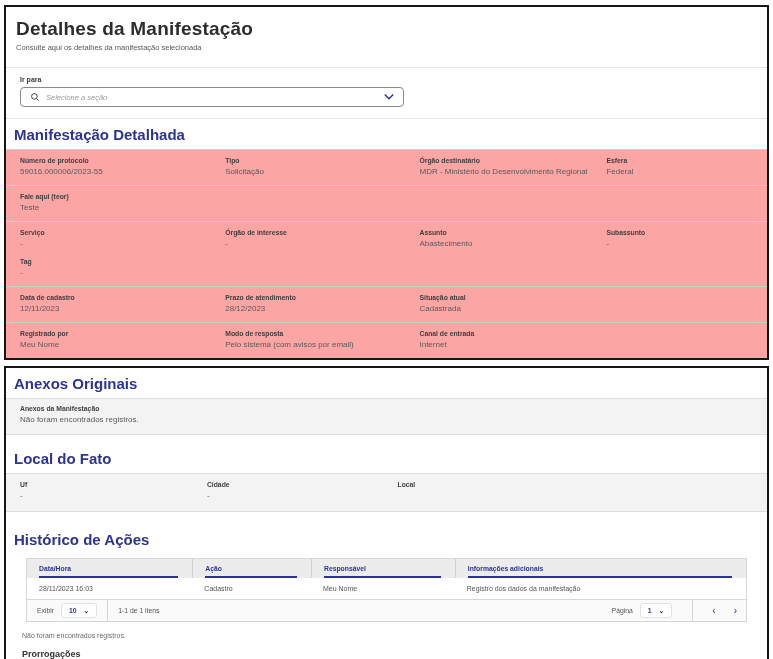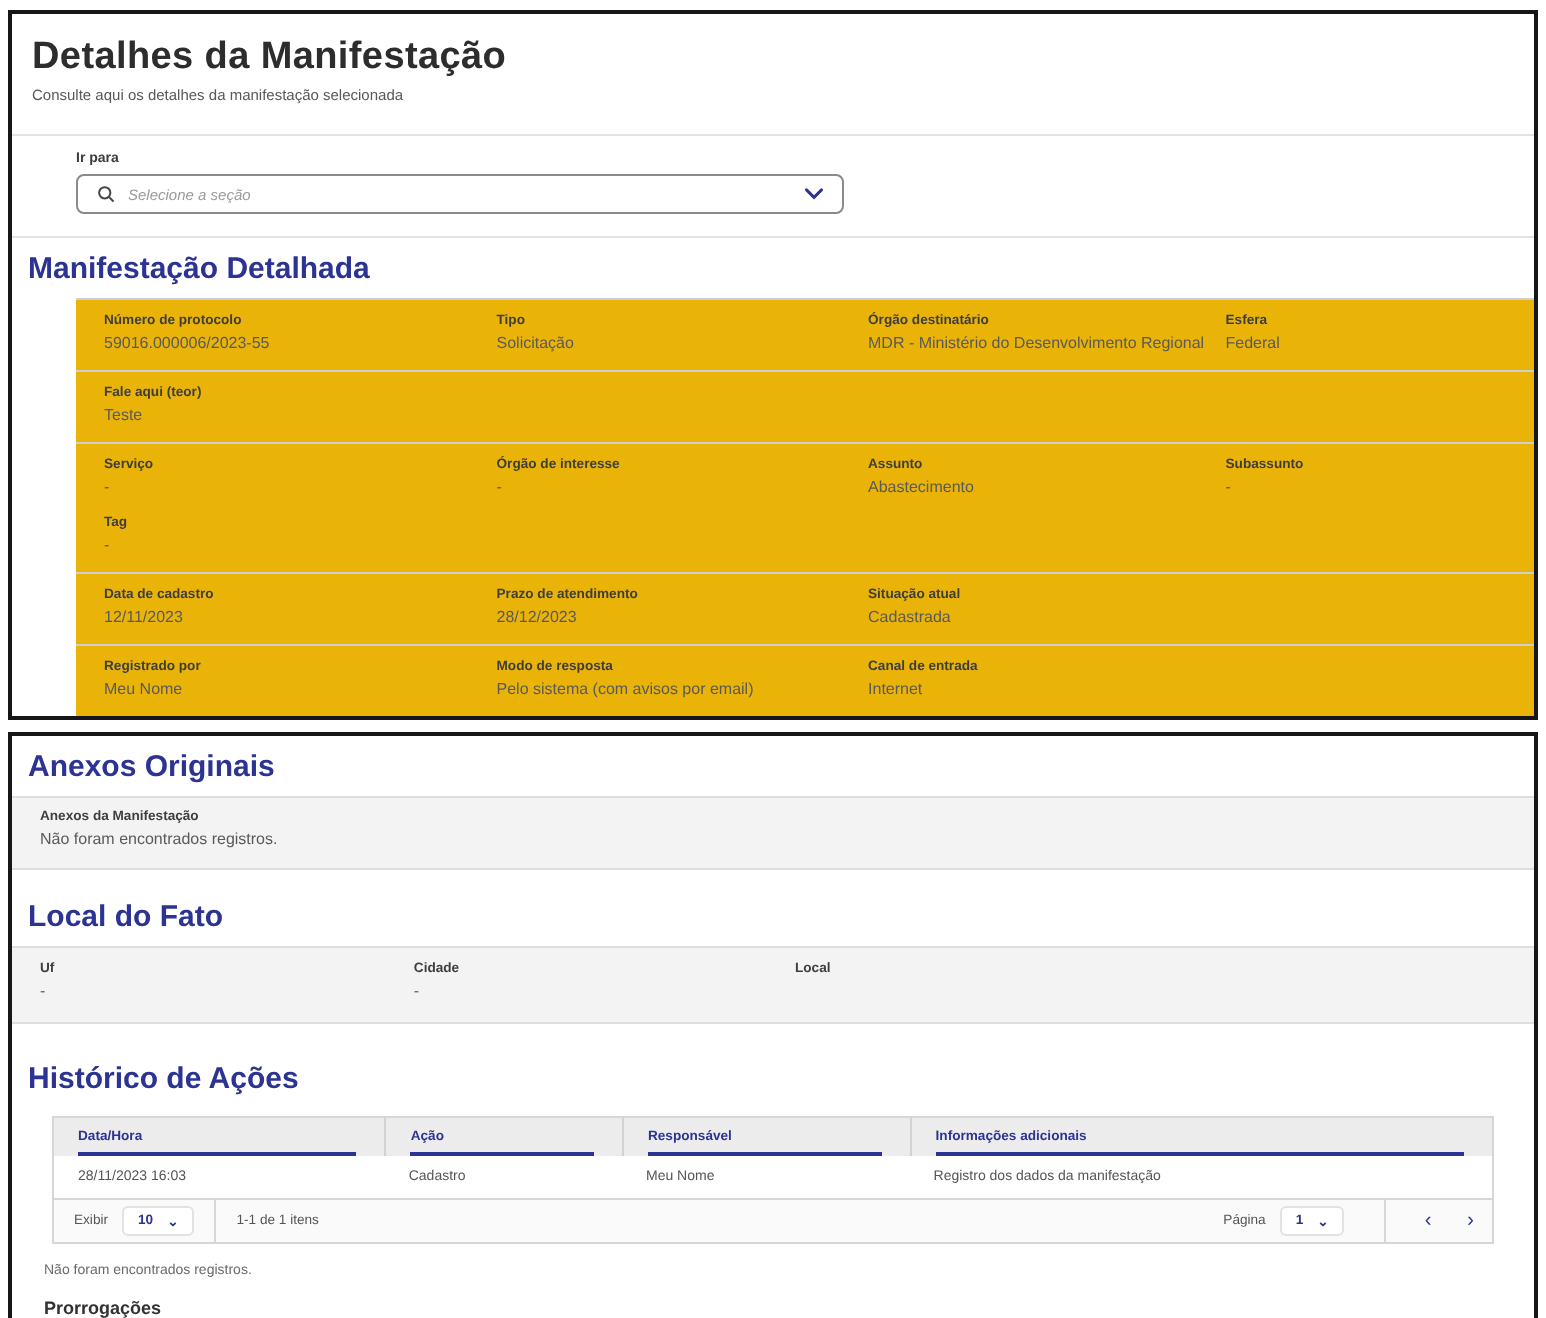--- a/index.html
+++ b/index.html
@@ -7,33 +7,33 @@
               font-family:"Liberation Sans", sans-serif; }
   .panel { border:2px solid #161616; background:#fff; }
   #panel1 { margin:5px 4px 0 4px; }
   #panel2 { margin:6px 4px 5px 4px; }
 
   
   .hdr { padding:11px 10px 15px 10px; }
   .hdr h1 { font-size:19px; font-weight:700; color:#2d2d2d; letter-spacing:.2px; margin-bottom:3px; }
   .hdr .sub { font-size:7.5px; color:#585858; }
   .rule { border-top:1px solid #e3e3e3; }
-  .goto { padding:8px 14px 11px 32px; }
+  .goto { padding:8px 14px 11px 14px; }
   .goto-label { font-size:7px; font-weight:700; color:#3c3c3c; margin-bottom:4px; }
   .combo { width:384px; height:20px; border:1px solid #8a8a8a; border-radius:4px;
            display:flex; align-items:center; gap:6px; padding:0 9px; background:#fff; }
   .combo input { border:0; outline:0; flex:1; font-size:7.5px; color:#555; background:transparent;
                  font-family:"Liberation Sans", sans-serif; }
   .combo input::placeholder { font-style:italic; color:#9a9a9a; }
   .icon-svg { flex:0 0 auto; display:block; }
 
   .sect-title { font-size:15px; font-weight:700; color:#2c3393; padding:7px 8px 6px 8px; }
   #panel1 .sect-title { border-top:1px solid #e3e3e3; }
 
-  .fields { background:#eab308; border-top:1px solid #cfcfcf;margin-left:32px; }
+  .fields { background:#fca5a5; border-top:1px solid #cfcfcf; }
   .fblock { padding:6px 14px 8px 14px; border-bottom:1px solid #cfcfcf; }
   .fblock:last-child { border-bottom:0; }
   .fgrid { display:grid; grid-template-columns:28% 26.5% 25.5% 1fr; }
   .lgrid { display:grid; grid-template-columns:25.5% 26% 1fr; }
   .field { padding:1px 8px 1px 0; }
   .flabel { font-size:6.8px; font-weight:700; color:#3e3e3e; margin-bottom:3px; }
   .fvalue { font-size:8px; color:#5a5a5a; min-height:9px; }
   .span2 { grid-column:span 2; }
   .mt { margin-top:8px; }
 

